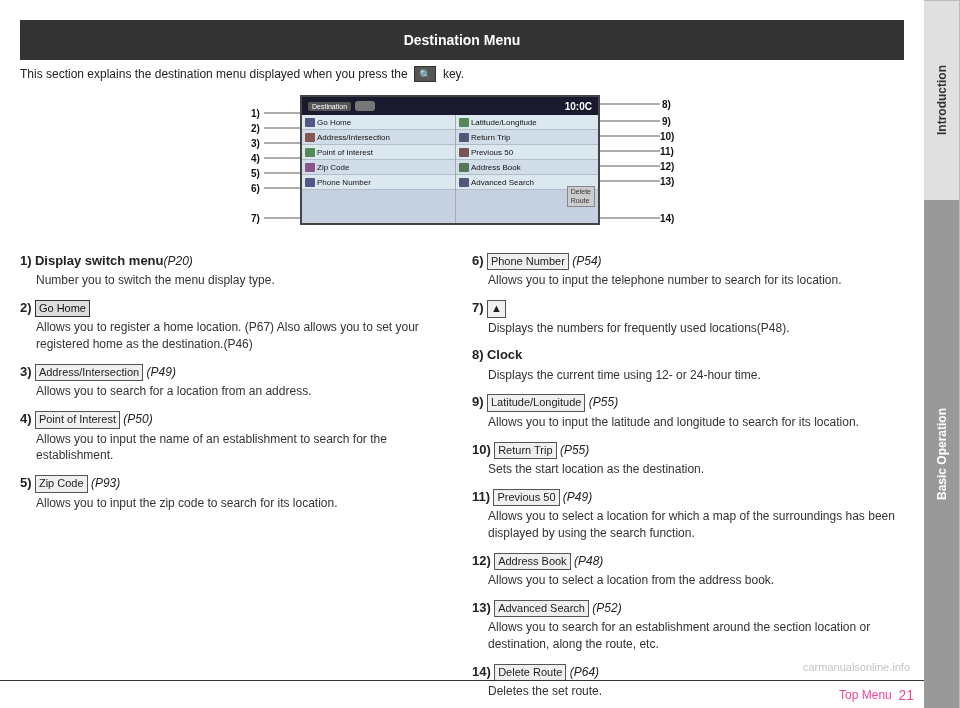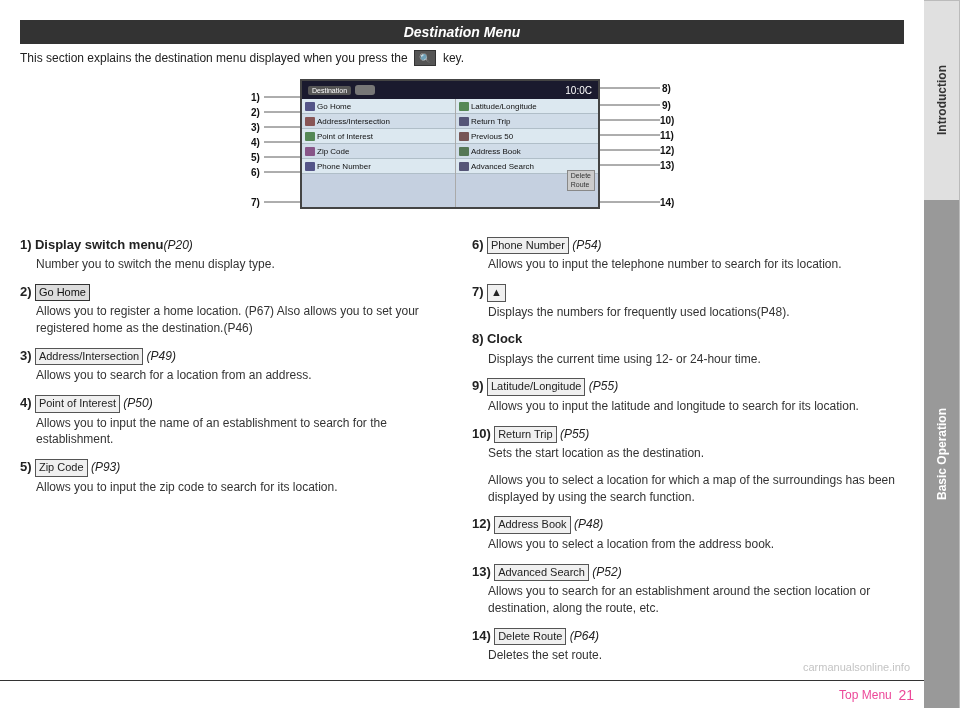--- a/index.html
+++ b/index.html
@@ -65,24 +65,23 @@
       padding: 20px 20px 30px 20px;
     }
 
     
     .title-box {
       background: #333;
       color: #fff;
       text-align: center;
       font-weight: bold;
       font-size: 14px;
-      padding: 4px 8px;
+      padding: 12px 8px;
       margin-bottom: 6px;
       width: 100%;
-      font-style: italic;
     }
 
     
     .intro-text {
       font-size: 12px;
       margin-bottom: 8px;
       color: #222;
     }
 
     
@@ -208,21 +207,21 @@
     .screen-btn {
       background: #555;
       color: #fff;
       font-size: 7px;
       padding: 1px 4px;
       border-radius: 2px;
     }
     .screen-time-display {
       color: #fff;
       font-size: 10px;
-      font-weight: normal;
+      font-weight: bold;
     }
     .screen-rows {
       display: flex;
       height: calc(100% - 18px);
     }
     .screen-col-left {
       width: 52%;
       border-right: 1px solid #aaa;
     }
     .screen-col-right {
@@ -430,20 +429,21 @@
         <div><span class="desc-item-number">9)</span>&nbsp;<span class="btn-label">Latitude/Longitude</span>&nbsp;<span class="desc-item-ref">(P55)</span></div>
         <div class="desc-text">Allows you to input the latitude and longitude to search for its location.</div>
       </div>
 
       <div class="desc-item">
         <div><span class="desc-item-number">10)</span>&nbsp;<span class="btn-label">Return Trip</span>&nbsp;<span class="desc-item-ref">(P55)</span></div>
         <div class="desc-text">Sets the start location as the destination.</div>
       </div>
 
       <div class="desc-item">
+        <div><span class="desc-item-number">11)</span>&nbsp;<span class="btn-label">Previous 50</span>&nbsp;<span class="desc-item-ref">(P49)</span></div>
         <div class="desc-text">Allows you to select a location for which a map of the surroundings has been displayed by using the search function.</div>
       </div>
 
       <div class="desc-item">
         <div><span class="desc-item-number">12)</span>&nbsp;<span class="btn-label">Address Book</span>&nbsp;<span class="desc-item-ref">(P48)</span></div>
         <div class="desc-text">Allows you to select a location from the address book.</div>
       </div>
 
       <div class="desc-item">
         <div><span class="desc-item-number">13)</span>&nbsp;<span class="btn-label">Advanced Search</span>&nbsp;<span class="desc-item-ref">(P52)</span></div>

